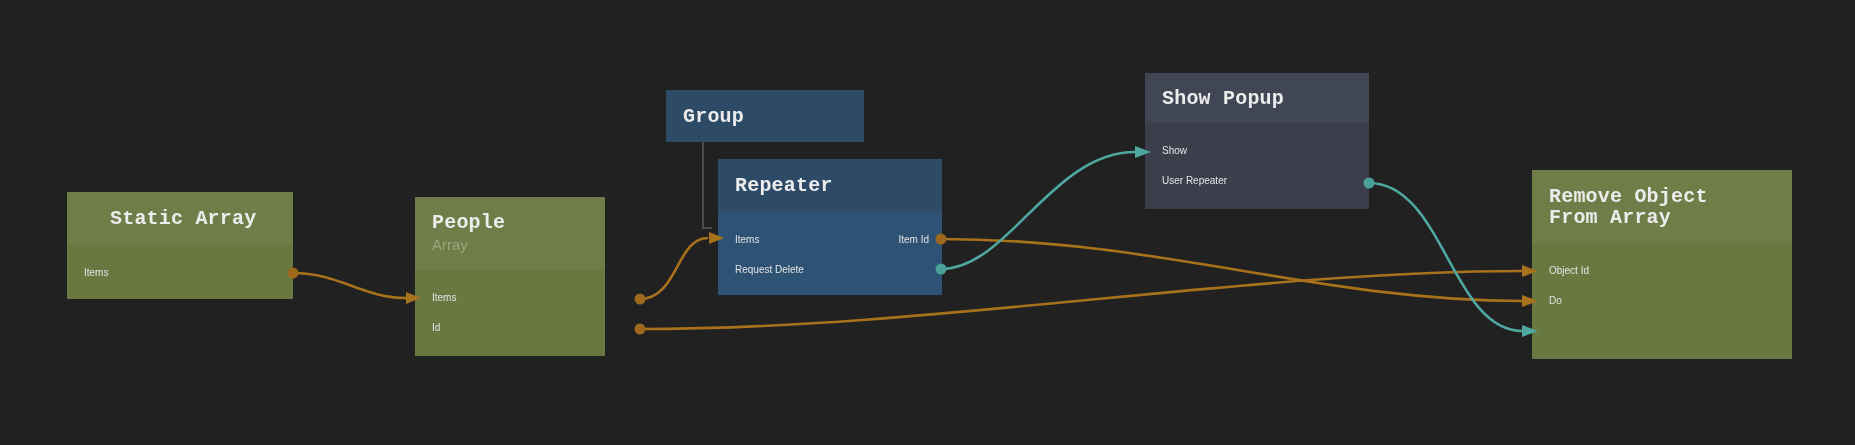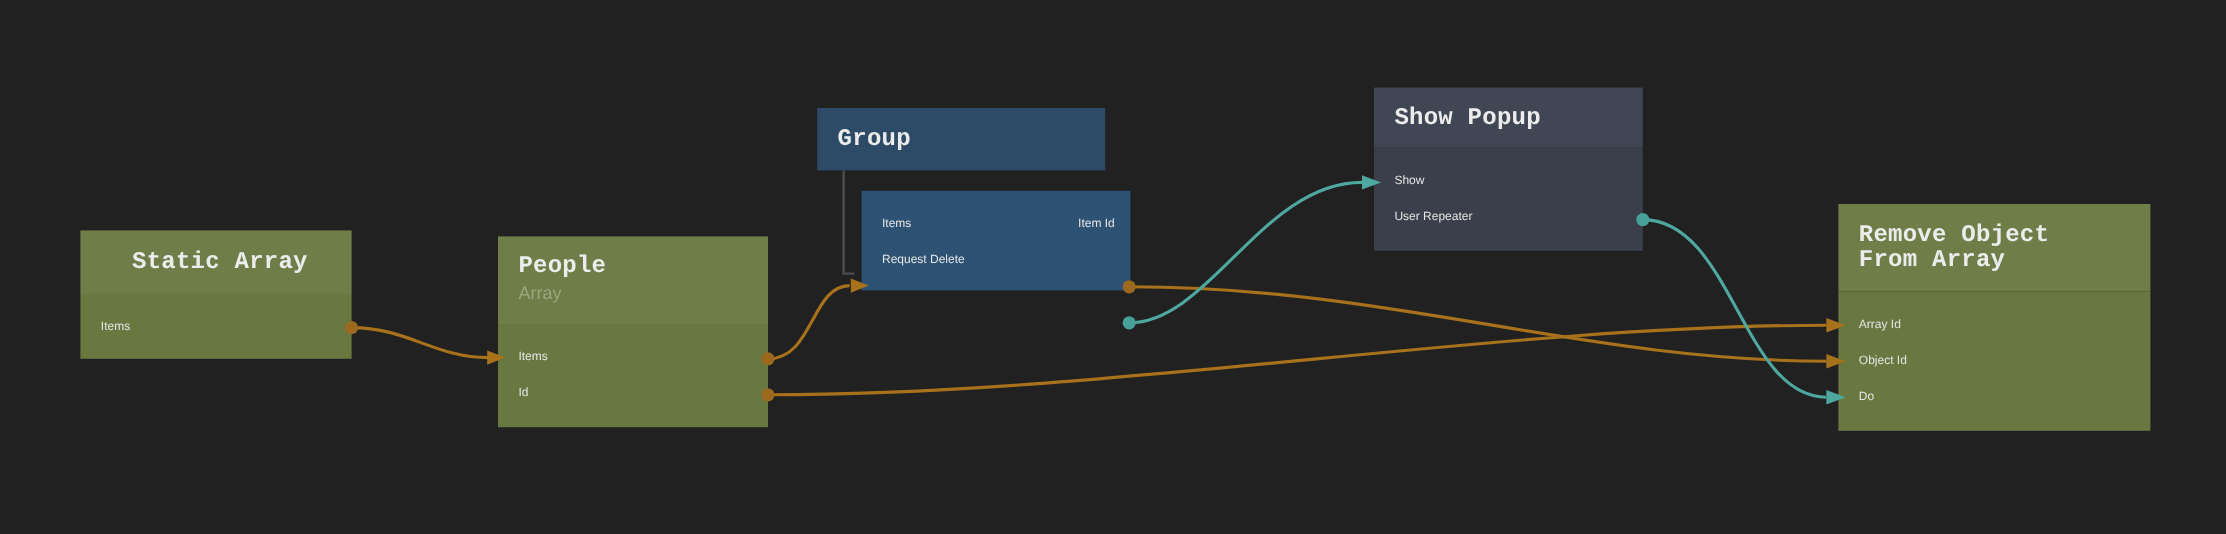--- a/index.html
+++ b/index.html
@@ -40,22 +40,22 @@
     padding:0 13px 0 17px;
   }
   .plabel{font-size:10px; color:var(--label-text); line-height:16px; white-space:nowrap;}
   .plabel:empty{display:none;}
   .node.green .hdr{background:var(--green-header);} .node.green .body{background:var(--green-body);}
   .node.blue  .hdr{background:var(--blue-header);}  .node.blue  .body{background:var(--blue-body);}
   .node.slate .hdr{background:var(--slate-header);} .node.slate .body{background:var(--slate-body);}
 
   
   #node-static-array {left:67px;  top:192px; width:226px;} #node-static-array  .hdr{height:53px;padding-left:43px;} #node-static-array  .body{height:54px;}
-  #node-people       {left:415px; top:197px; width:225px;} #node-people        .hdr{height:73px;} #node-people        .body{height:86px;}
-  #node-group        {left:681px; top:90px;  width:240px;} #node-group         .hdr{height:52px;}
+  #node-people       {left:415px; top:197px; width:190px;} #node-people        .hdr{height:73px;} #node-people        .body{height:86px;}
+  #node-group        {left:666px; top:90px;  width:198px;} #node-group         .hdr{height:52px;}
   #node-repeater     {left:718px; top:159px; width:224px;} #node-repeater      .hdr{height:53px;} #node-repeater      .body{height:83px;}
   #node-show-popup   {left:1145px;top:73px;  width:224px;} #node-show-popup    .hdr{height:50px;} #node-show-popup    .body{height:86px;}
   #node-remove-object{left:1532px;top:170px; width:260px;} #node-remove-object .hdr{height:73px;} #node-remove-object .body{height:116px;}
   #node-remove-object .title{width:180px;}
 
   svg.wires{position:absolute; left:0; top:0; z-index:5; pointer-events:none;}
   .w{fill:none; stroke-width:2.6px;}
   .w.orange{stroke:var(--wire-orange);} .w.teal{stroke:var(--wire-teal);}
   .head.orange{fill:var(--wire-orange);} .head.teal{fill:var(--wire-teal);}
   .dot.orange{fill:var(--port-orange);} .dot.teal{fill:var(--port-teal);}
@@ -95,20 +95,23 @@
     </div>
   </div>
 
   <div class="node blue" id="node-group">
     <div class="hdr">
       <div class="title">Group</div>
     </div>
   </div>
 
   <div class="node blue" id="node-repeater">
+    <div class="hdr">
+      <div class="title">Repeater</div>
+    </div>
     <div class="body">
       <div class="row">
         <span class="plabel">Items</span>
         <span class="plabel">Item Id</span>
       </div>
       <div class="row">
 
         <span class="plabel">Request Delete</span>
       </div>
     </div>
@@ -128,24 +131,20 @@
         <span class="plabel">User Repeater</span>
       </div>
     </div>
   </div>
 
   <div class="node green" id="node-remove-object">
     <div class="hdr">
       <div class="title">Remove Object From Array</div>
     </div>
     <div class="body">
-      <div class="row">
-        <span class="plabel">Array Id</span>
-
-      </div>
       <div class="row">
         <span class="plabel">Object Id</span>
 
       </div>
       <div class="row">
         <span class="plabel">Do</span>
 
       </div>
     </div>
   </div>

